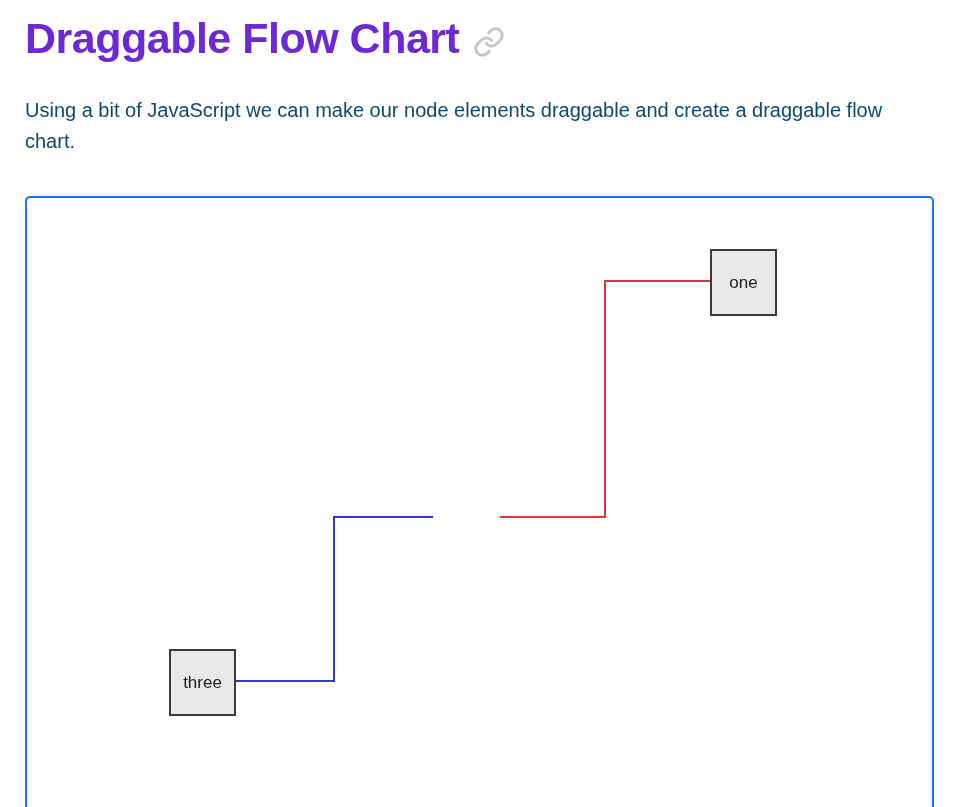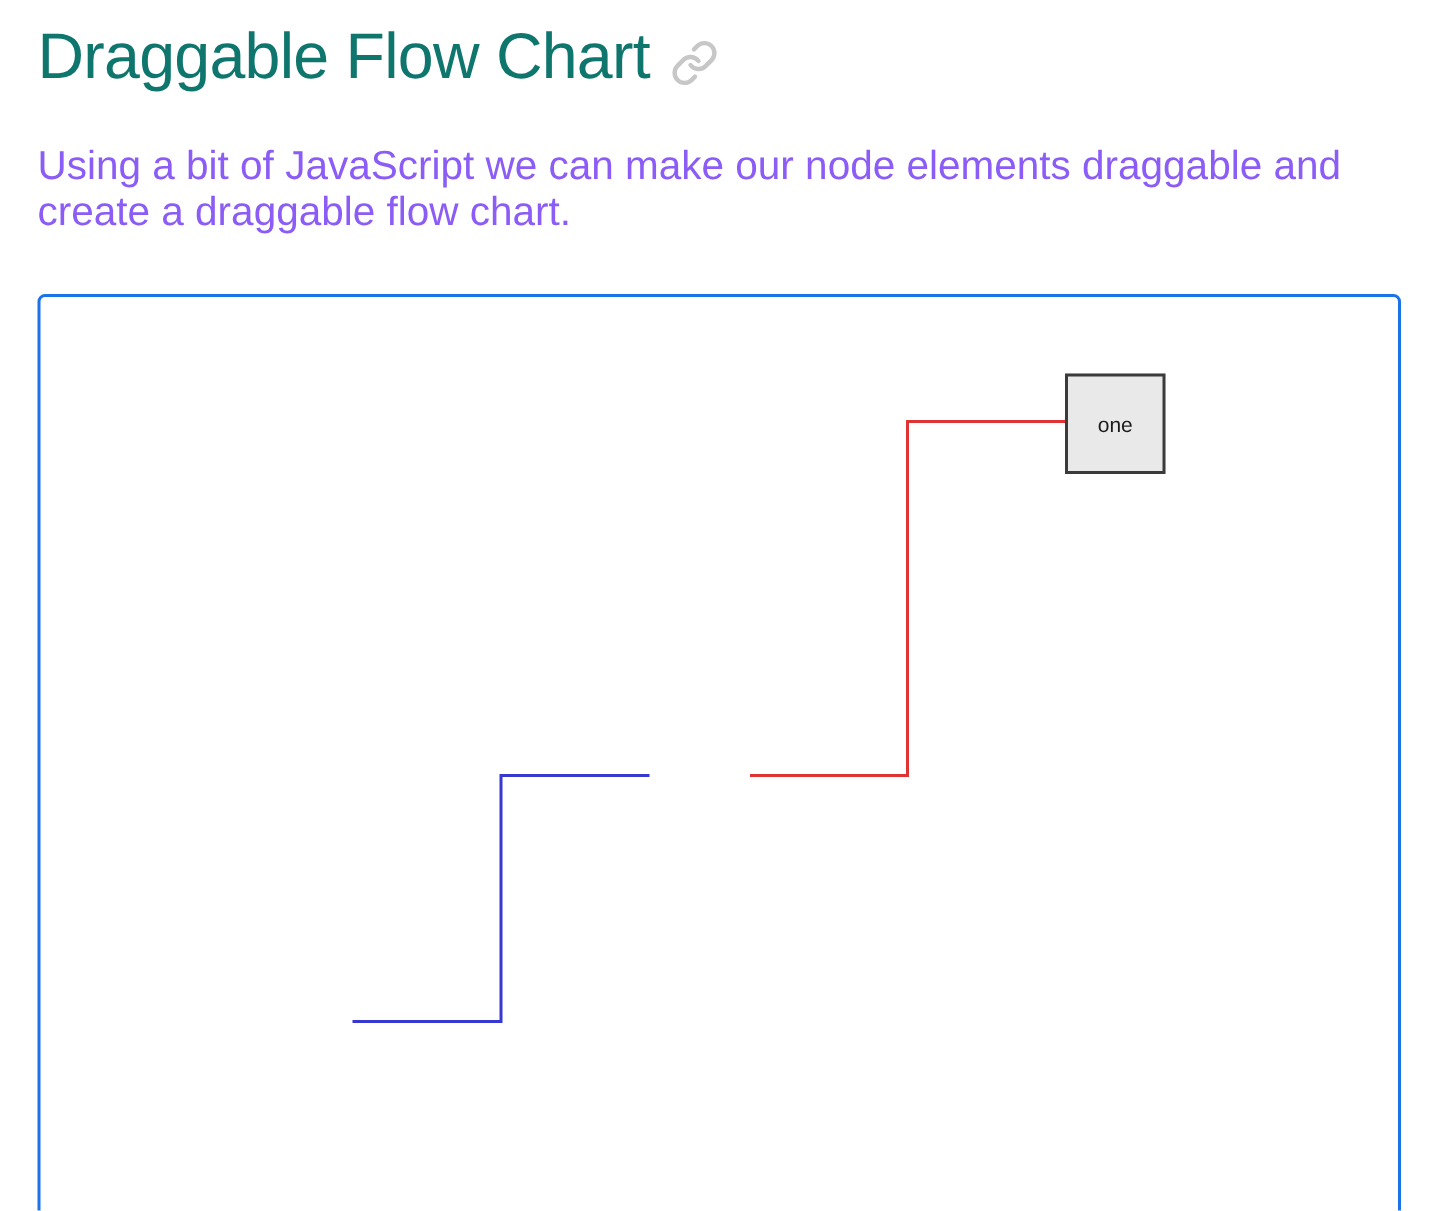--- a/index.html
+++ b/index.html
@@ -21,37 +21,37 @@
   }
   .heading-row {
     display: flex;
     align-items: center;
     gap: 14px;
     margin-top: 10px;
     height: 58px;
   }
   h1.page-title {
     font-size: 43px;
-    font-weight: 400;
+    font-weight: 700;
     letter-spacing: -0.5px;
-    color: #0f766e;
+    color: #6d28d9;
     margin: 0;
     line-height: 1.2;
   }
   .anchor-link {
     display: inline-flex;
     align-items: center;
     justify-content: center;
     margin-top: 6px;
     cursor: pointer;
   }
   .intro {
-    font-size: 27px;
+    font-size: 20px;
     line-height: 31px;
-    color: #8b5cf6;
+    color: #0c4a6e;
     margin: 27px 0 0 0;
     max-width: 905px;
   }
   .stage {
     position: relative;
     margin-top: 39px;
     width: 909px;
     height: 700px;
     border: 2.5px solid #1a73e8;
     border-radius: 5px;
@@ -68,21 +68,21 @@
   }
   .node {
     position: absolute;
     width: 67px;
     height: 67px;
     background: #e9e9e9;
     border: 2px solid #3b3b3b;
     display: flex;
     align-items: center;
     justify-content: center;
-    font-size: 14px;
+    font-size: 17px;
     color: #1c1c1c;
     cursor: grab;
     user-select: none;
   }
   .mouse-cursor {
     position: absolute;
     width: 12px;
     height: 16px;
     pointer-events: none;
   }
@@ -107,15 +107,16 @@
   <div class="stage" style="border-color: rgb(26, 115, 232);">
     <svg class="connector-layer" viewBox="0 0 904 695" xmlns="http://www.w3.org/2000/svg">
         <polyline points="473,319 578,319 578,83 683,83" stroke="#e03434" stroke-width="2" fill="none"></polyline>
         <polyline points="208,483 307,483 307,319 406,319" stroke="#3737d2" stroke-width="2" fill="none"></polyline>
       </svg>
 
     <svg class="mouse-cursor" viewBox="0 0 12 16" xmlns="http://www.w3.org/2000/svg" style="left: 682px; top: 86px;">
       <path d="M1.5 0.5 L1.5 12.5 L4.4 10 L6.1 14.3 L8.2 13.4 L6.4 9.2 L10.3 9 Z" fill="#111111" stroke="#ffffff" stroke-width="0.8"></path>
     </svg>
   <div class="node" style="left: 683px; top: 51px; background: rgb(233, 233, 233); border-color: rgb(59, 59, 59);">one</div>
+      <div class="node" style="left: 142px; top: 451px; background: rgb(233, 233, 233); border-color: rgb(59, 59, 59);">three</div>
     </div>
 
 </div>
 
 </body></html>

